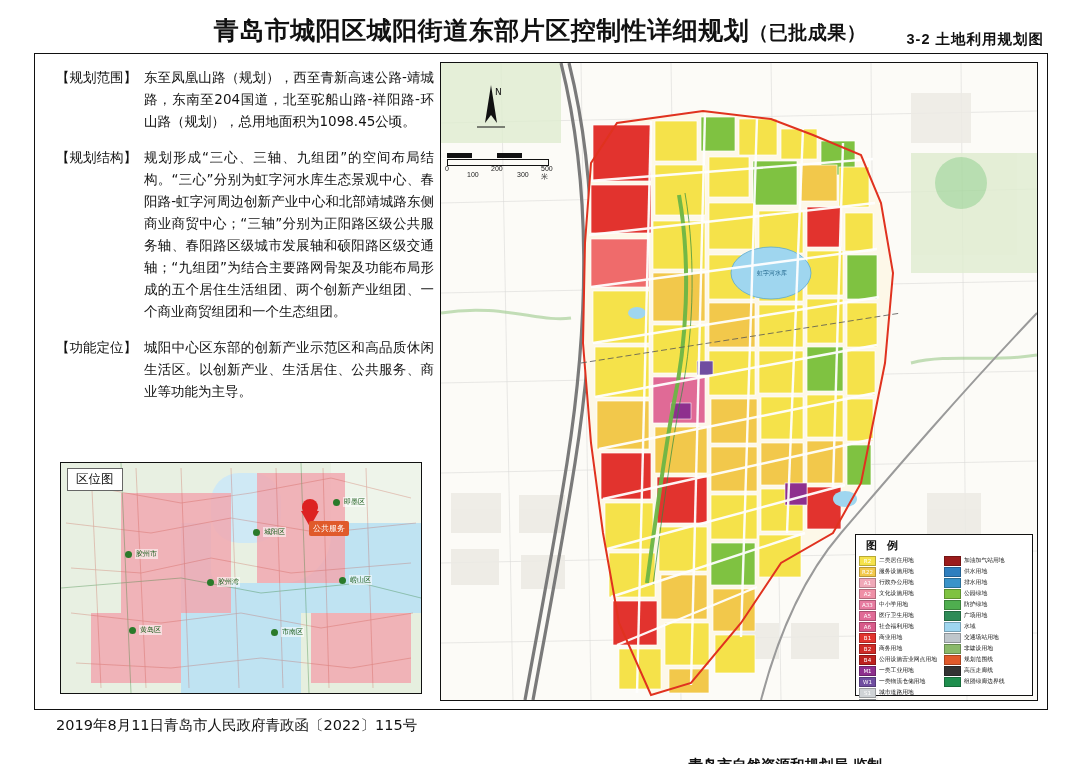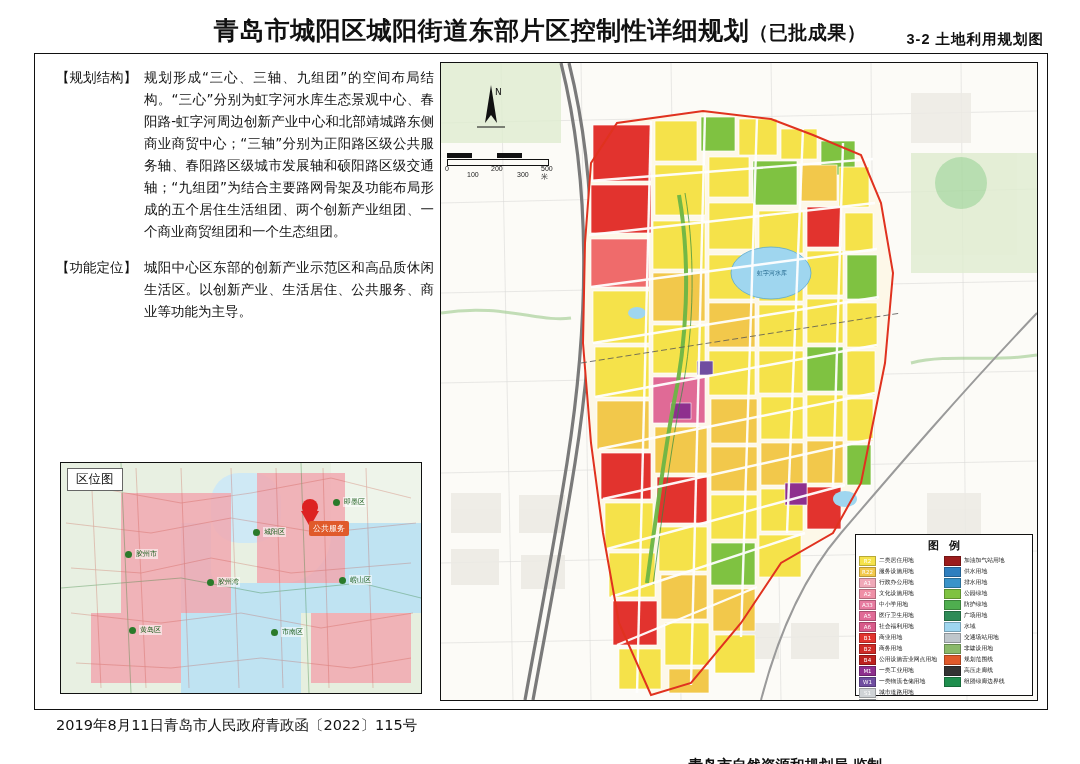--- a/index.html
+++ b/index.html
@@ -67,21 +67,21 @@
   .mapbg{position:absolute;left:0;top:0;width:596px;height:637px;}
 
   .northarrow{position:absolute;left:30px;top:20px;width:40px;height:60px;}
   .scalebar{position:absolute;left:6px;top:90px;width:110px;height:26px;font-size:7px;color:#222;}
   .scalebar .bar{position:absolute;left:0;top:6px;width:100px;height:5px;border:1px solid #111;}
   .scalebar .seg{position:absolute;top:0;height:5px;background:#111;}
   .scalebar .tick{position:absolute;top:12px;font-size:7px;}
 
   
   .legend{position:absolute;right:4px;bottom:4px;width:176px;height:160px;background:#fff;border:1px solid #111;}
-  .legend-title{text-align:center;font-size:11px;font-weight:bold;letter-spacing:10px;padding:3px 0 2px 10px;font-family:"DejaVu Sans","Liberation Sans",sans-serif;}
+  .legend-title{text-align:left;font-size:11px;font-weight:bold;letter-spacing:10px;padding:3px 0 2px 10px;font-family:"DejaVu Sans","Liberation Sans",sans-serif;}
   .legend-cols{display:flex;padding:0 3px;}
   .legend-col{width:50%;}
   .legend-row{display:flex;align-items:center;height:11px;}
   .legend-code{
     width:15px;flex:0 0 15px;height:8px;font-size:5.5px;line-height:8px;color:#fff;text-align:center;
     font-family:"DejaVu Sans","Liberation Sans",sans-serif;margin-right:3px;border:.5px solid rgba(0,0,0,.25);
   }
   .legend-lbl{font-size:5.8px;white-space:nowrap;font-family:"DejaVu Sans","Liberation Sans",sans-serif;}
 
   
@@ -96,20 +96,24 @@
   <div class="header">
     <div class="title">
       <span>青岛市城阳区城阳街道东部片区控制性详细规划</span><span class="sub">（已批成果）</span>
     </div>
     <div class="sheet-no">3-2  土地利用规划图</div>
   </div>
 
   <div class="frame"></div>
 
   <div class="notes">
+    <div class="note">
+      <div class="note-key">【规划范围】</div>
+      <div class="note-val">东至凤凰山路（规划），西至青新高速公路-靖城路，东南至204国道，北至驼船山路-祥阳路-环山路（规划），总用地面积为1098.45公顷。</div>
+    </div>
     <div class="note">
       <div class="note-key">【规划结构】</div>
       <div class="note-val">规划形成“三心、三轴、九组团”的空间布局结构。“三心”分别为虹字河水库生态景观中心、春阳路-虹字河周边创新产业中心和北部靖城路东侧商业商贸中心；“三轴”分别为正阳路区级公共服务轴、春阳路区级城市发展轴和硕阳路区级交通轴；“九组团”为结合主要路网骨架及功能布局形成的五个居住生活组团、两个创新产业组团、一个商业商贸组团和一个生态组团。</div>
     </div>
     <div class="note">
       <div class="note-key">【功能定位】</div>
       <div class="note-val">城阳中心区东部的创新产业示范区和高品质休闲生活区。以创新产业、生活居住、公共服务、商业等功能为主导。</div>
     </div>
   </div>
 

